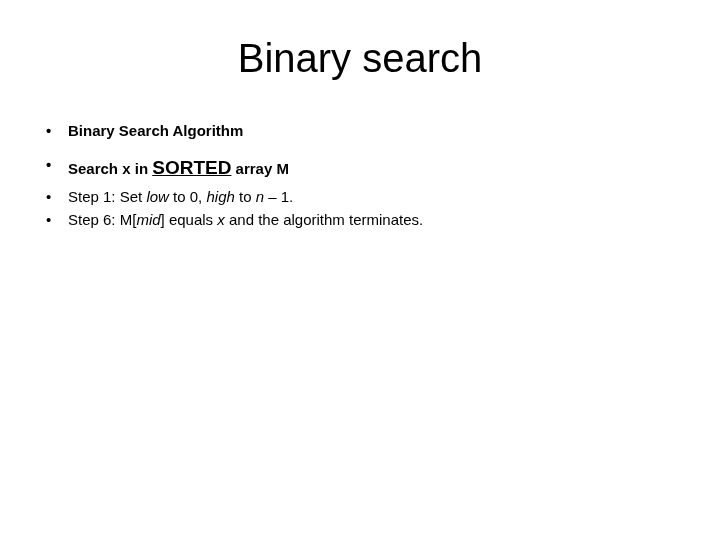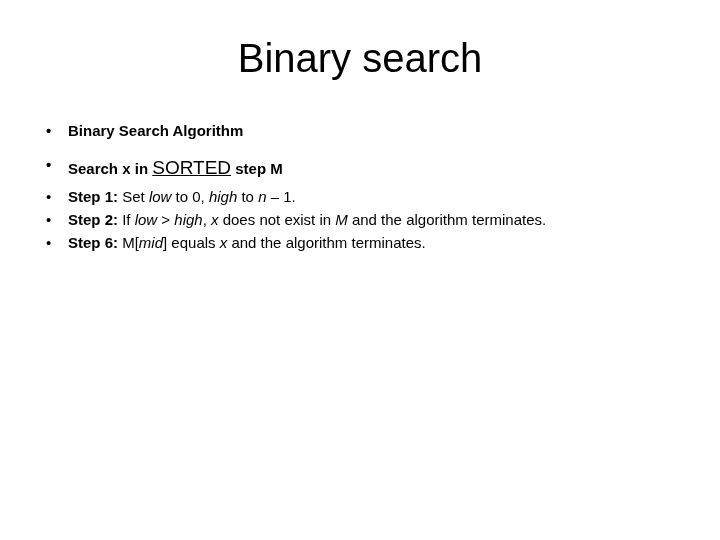--- a/index.html
+++ b/index.html
@@ -48,35 +48,34 @@
     margin-top: 40px;
   }
   .subhead-row {
     font-weight: 700;
     margin-bottom: 6px !important;
   }
   .sorted {
     font-size: 19px;
     text-decoration: underline;
     vertical-align: baseline;
-    font-weight: 400;
+    font-weight: 700;
   }
-  .step-label { font-weight: 700; }
+  .step-label { font-weight: 400; }
   .it { font-style: italic; }
 </style>
 </head>
 <body>
 
 <div class="slide">
   <div class="title">Binary search</div>
 
   <ul class="bullets">
     <li class="heading-row">Binary Search Algorithm</li>
 
     <li class="subhead-row">
-      <span>Search x in </span><span class="sorted">SORTED</span><span> step M</span>
+      <span>Search x in </span><span class="sorted">SORTED</span><span> array M</span>
     </li>
 
     <li><span class="step-label">Step 1:</span> Set <span class="it">low</span> to 0, <span class="it">high</span> to <span class="it">n</span> – 1.</li>
-    <li><span class="step-label">Step 2:</span> If <span class="it">low</span> &gt; <span class="it">high</span>, <span class="it">x</span> does not exist in <span class="it">M</span> and the algorithm terminates.</li>
     <li><span class="step-label">Step 6:</span> M[<span class="it">mid</span>] equals <span class="it">x</span> and the algorithm terminates.</li>
   </ul>
 </div>
 
 </body></html>

